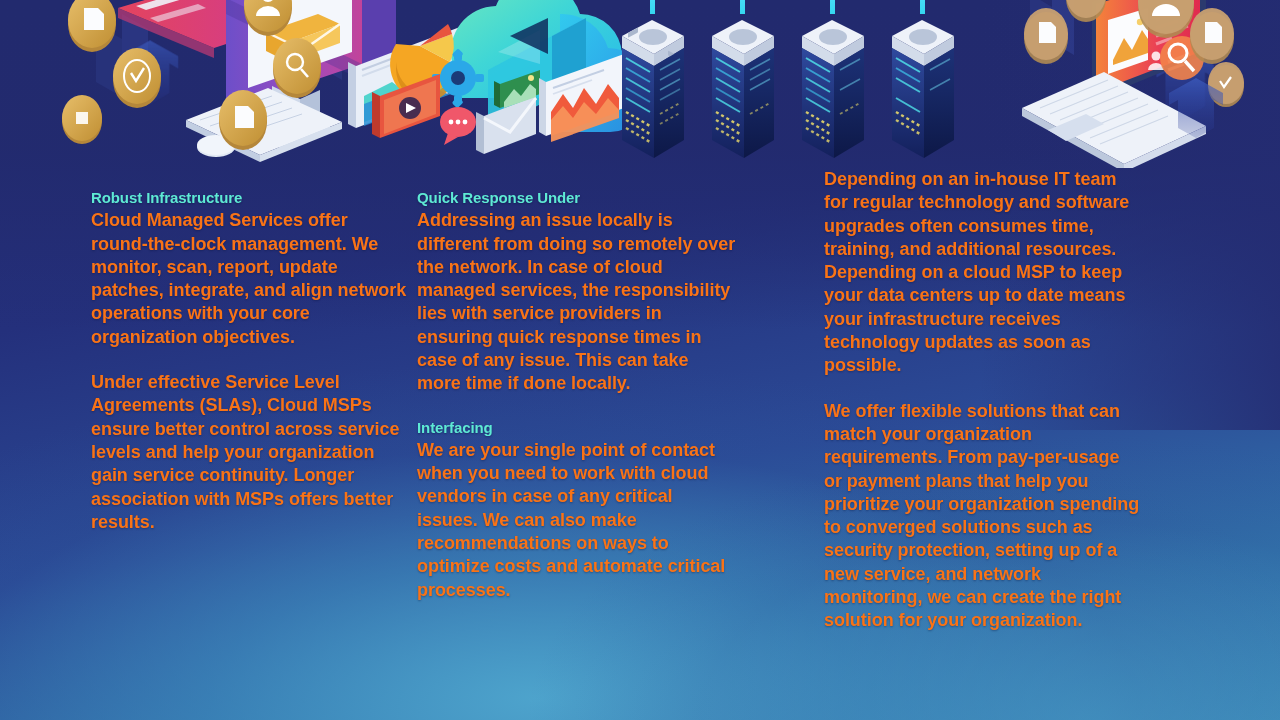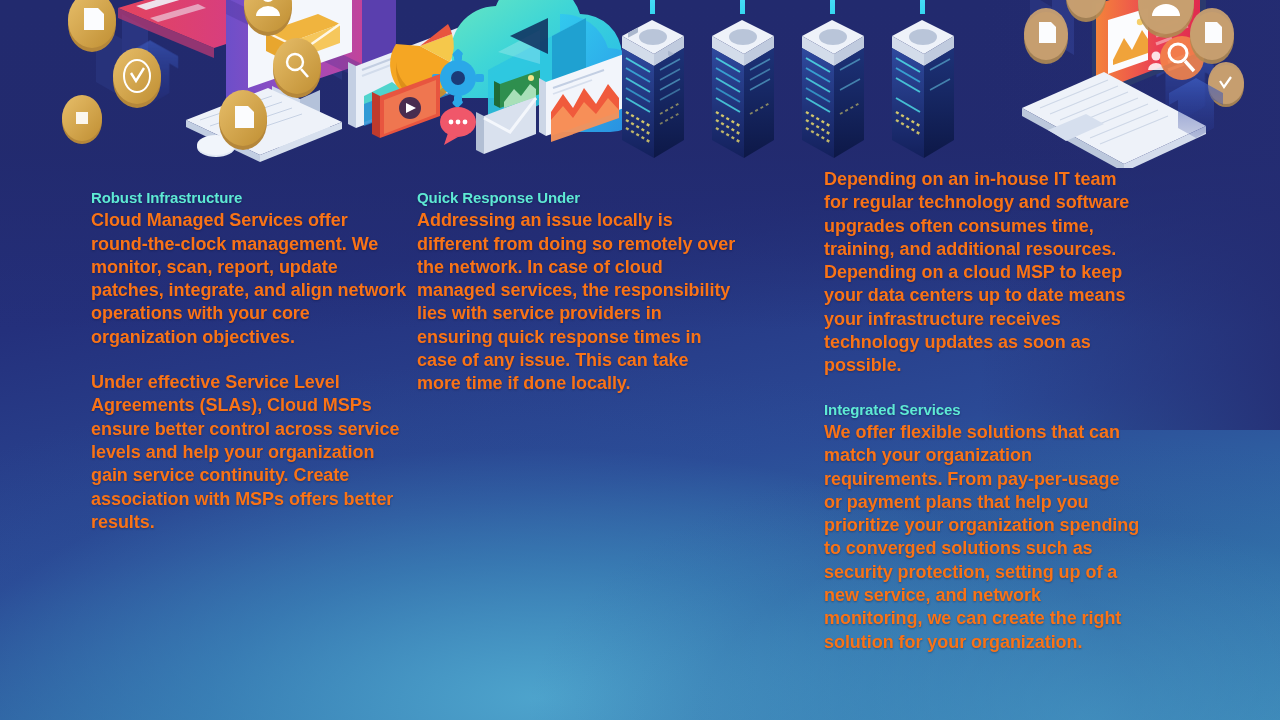--- a/index.html
+++ b/index.html
@@ -487,38 +487,41 @@
 </div>
 
 <div class="columns">
 
   <div class="col col-1">
     <div class="block">
       <h3 class="block-title">Robust Infrastructure</h3>
       <p class="block-body">Cloud Managed Services offer round-the-clock management. We monitor, scan, report, update patches, integrate, and align network operations with your core organization objectives.</p>
     </div>
     <div class="block">
-      <p class="block-body">Under effective Service Level Agreements (SLAs), Cloud MSPs ensure better control across service levels and help your organization gain service continuity. Create association with MSPs offers better results.</p>
+      <p class="block-body">Under effective Service Level Agreements (SLAs), Cloud MSPs ensure better control across service levels and help your organization gain service continuity. Longer association with MSPs offers better results.</p>
     </div>
     <div class="block">
     </div>
   </div>
 
   <div class="col col-2">
     <div class="block">
       <h3 class="block-title">Quick Response Under</h3>
       <p class="block-body">Addressing an issue locally is different from doing so remotely over the network. In case of cloud managed services, the responsibility lies with service providers in ensuring quick response times in case of any issue. This can take more time if done locally.</p>
     </div>
     <div class="block">
+      <h3 class="block-title">Interfacing</h3>
+      <p class="block-body">We are your single point of contact when you need to work with cloud vendors in case of any critical issues. We can also make recommendations on ways to optimize costs and automate critical processes.</p>
+    </div>
+    <div class="block">
     </div>
   </div>
 
   <div class="col col-3">
     <div class="block">
       <p class="block-body">Depending on an in-house IT team for regular technology and software upgrades often consumes time, training, and additional resources. Depending on a cloud MSP to keep your data centers up to date means your infrastructure receives technology updates as soon as possible.</p>
     </div>
     <div class="block">
-      <h3 class="block-title">Integrated Services</h3>
       <p class="block-body">We offer flexible solutions that can match your organization requirements. From pay-per-usage or payment plans that help you prioritize your organization spending to converged solutions such as security protection, setting up of a new service, and network monitoring, we can create the right solution for your organization.</p>
     </div>
   </div>
 
 </div>
 
 </body></html>

